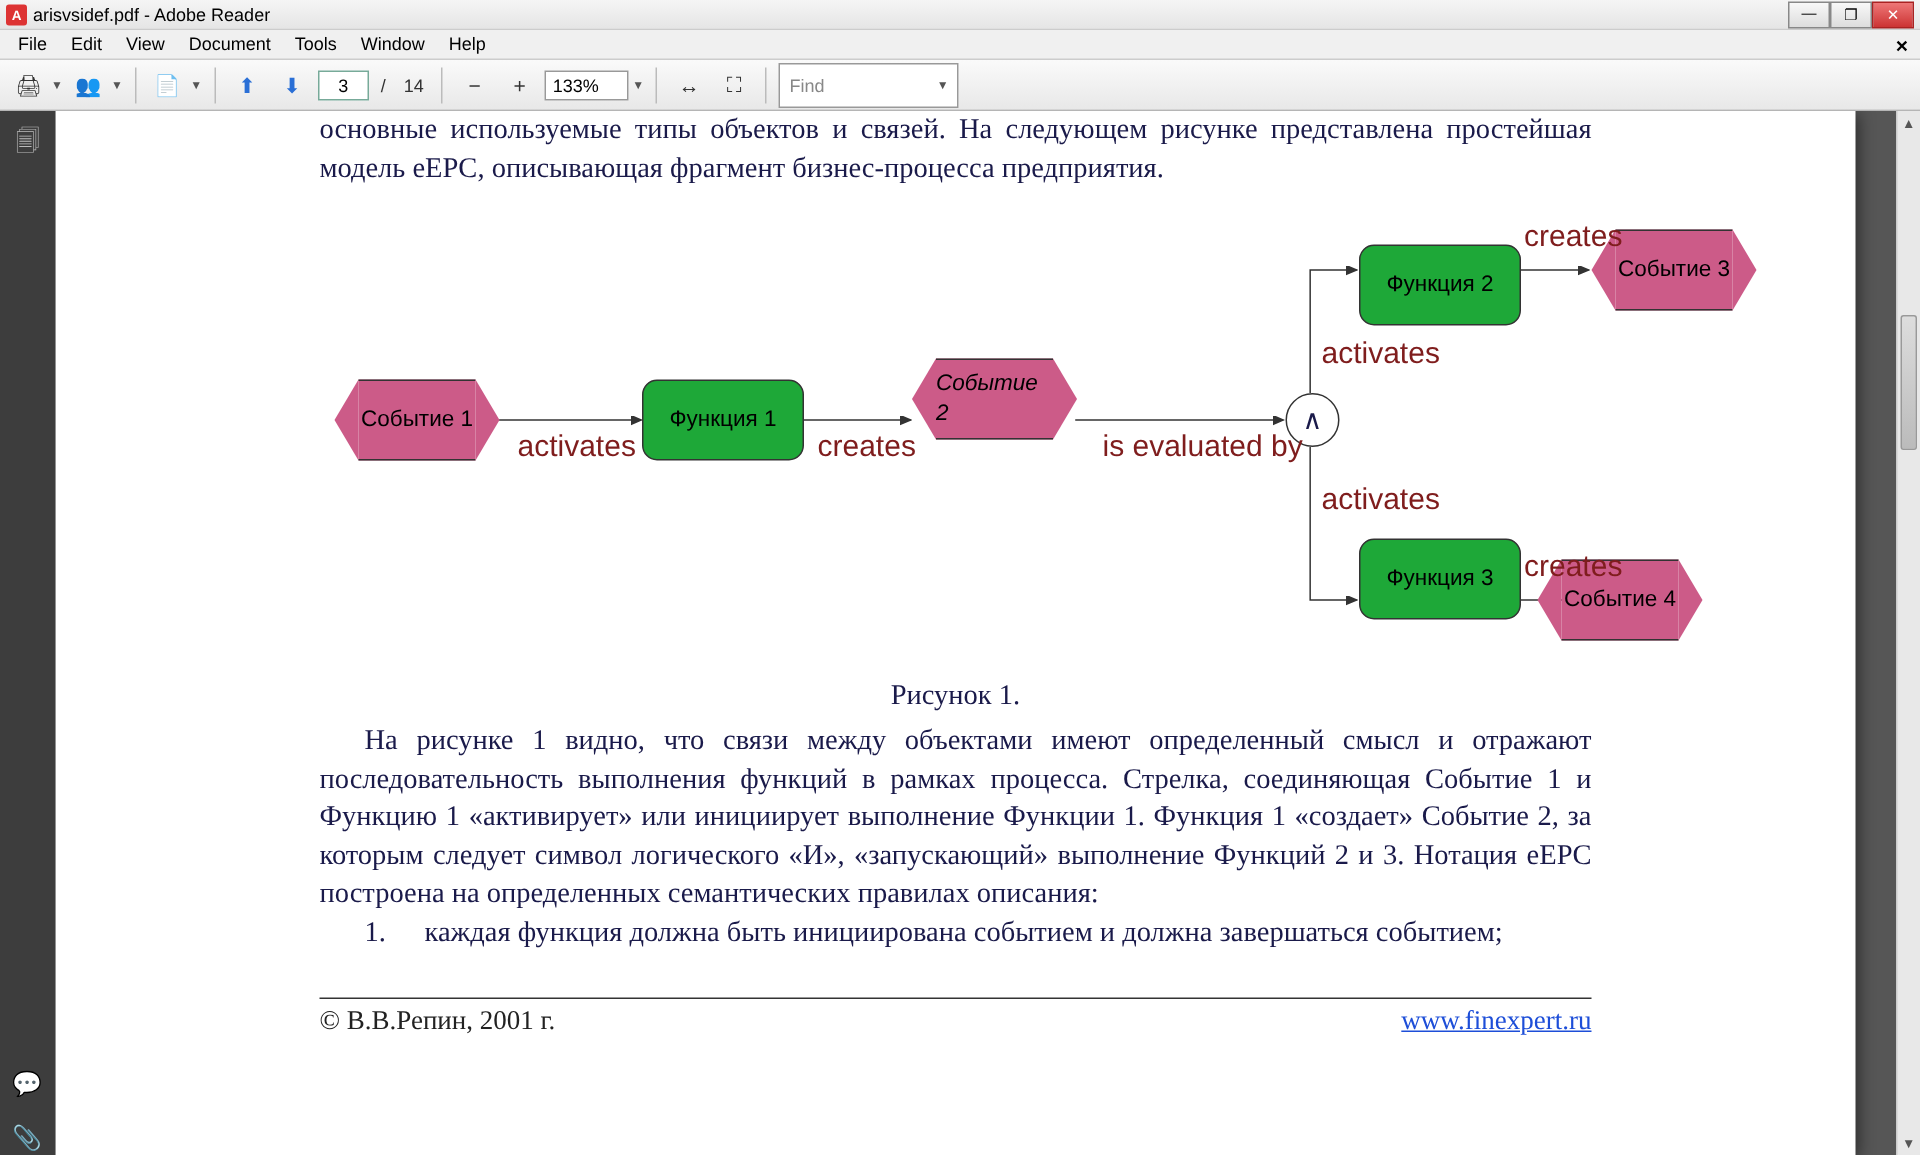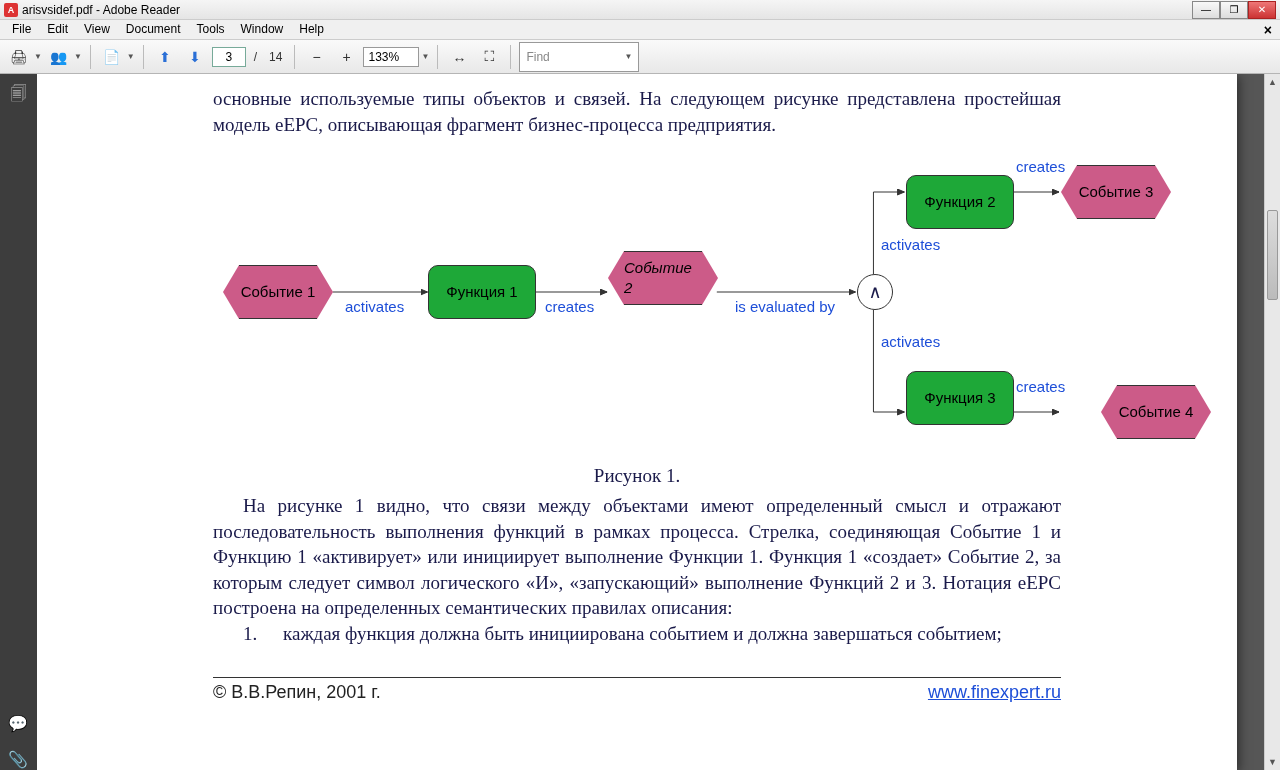--- a/index.html
+++ b/index.html
@@ -28,47 +28,47 @@
 .zoomfield { width: 56px; height: 20px; border: 1px solid #999; background:#fff; display:flex; align-items:center; padding:0 4px; font-size:12px;}
 .findfield { width: 120px; height: 22px; border: 1px solid #999; background:#fff; color:#888; padding: 14px 6px; font-size: 12px; display:flex;align-items:center; justify-content:space-between;}
 
 
 .main { display: flex; height: calc(770px - 20px - 20px - 34px); }
 .leftpanel { width: 37px; background: #3d3d3d; display: flex; flex-direction: column; align-items: center; padding-top: 10px; gap: 14px; }
 .leftpanel .licon { width: 22px; height: 22px; display:flex;align-items:center;justify-content:center; color:#bbb; font-size:16px; cursor:default; border-radius:2px;}
 .leftpanel .spacer { flex: 1; }
 
 .docwrap { flex: 1; background: #565656; overflow:auto; position: relative; }
-.page { background: #fff; width: 1200px; min-height: 696px; margin: 0; box-shadow: 2px 2px 10px rgba(0,0,0,.5); padding: 12px 0; position: relative;}
+.page { background: #fff; width: 1200px; min-height: 696px; margin: 0; box-shadow: 2px 2px 10px rgba(0,0,0,.5); padding: 0 0; position: relative;}
 .content { padding: 0 176px 0 176px; font-family: "Times New Roman", serif; font-size: 19px; color: #1a1a4a; line-height: 1.35; text-align: justify; }
 .content p.intro { margin-bottom: 8px; }
 .content .fig-caption { text-align: center; margin: 6px 0 4px; }
 .content p.indent { text-indent: 30px; }
 .content .numitem { display:flex; }
 .content .numitem .num { width: 70px; padding-left: 30px; }
 .content .numitem .txt { flex:1; text-align: justify; }
 
-.footer { border-top: 1px solid #333; margin: 30px 176px 0 176px; padding-top: 4px; display:flex; justify-content: space-between; font-family: Liberation Sans, sans-serif; font-size: 18px; color:#222;}
+.footer { border-top: 1px solid #333; margin: 30px 176px 0 176px; padding-top: 4px; display:flex; justify-content: space-between; font-family: Liberation Serif, serif; font-size: 18px; color:#222;}
 .footer a { color: #1d4ed8; text-decoration: underline; }
 
 .scrollbar-v { position:absolute; right:0; top:0; bottom:0; width:16px; background:#e8e8e8; border-left:1px solid #ccc; display:flex; flex-direction:column;}
 .scrollbar-v .arrow{height:16px; display:flex;align-items:center;justify-content:center;font-size:9px;color:#555;cursor:default;}
 .scrollbar-v .track{flex:1; position:relative;}
 .scrollbar-v .thumb{position:absolute; left:2px; right:2px; top:120px; height:90px; background:linear-gradient(#ddd,#bbb); border:1px solid #999; border-radius:2px;}
 
 
 .diagram { position: relative; height: 310px; margin: 10px 0 0 0; font-family: Arial, sans-serif; }
 .hex { position:absolute; width:110px; height:54px; }
 .hex .body{position:absolute;left:16px;right:16px;top:0;bottom:0;background:#cc5b88;border-top:1px solid #333;border-bottom:1px solid #333;display:flex;align-items:center;justify-content:center;font-size:15px;color:#000;}
 .hex::before,.hex::after{content:"";position:absolute;top:0;width:0;height:0;border-top:27px solid transparent;border-bottom:27px solid transparent;}
 .hex::before{left:0;border-right:16px solid #cc5b88;}
 .hex::after{right:0;border-left:16px solid #cc5b88;}
 .rect { position:absolute; width:108px; height:54px; background:#1ea838; border:1px solid #333; border-radius:10px; display:flex;align-items:center;justify-content:center;font-size:15px;color:#000;}
 .gate { position:absolute; width:36px; height:36px; border:1px solid #333; border-radius:50%; background:#fff; display:flex;align-items:center;justify-content:center;font-size:18px;}
-.conn-label { position:absolute; font-size:15px; color:#1d4ed8; }
+.conn-label { position:absolute; font-size:20px; color:#7f1d1d; }
 svg.lines { position:absolute; left:0; top:0; width:100%; height:100%; }
 svg.lines line, svg.lines path { stroke:#333; stroke-width:1; fill:none; }
 svg.lines .arrowhead { fill:#333; }
 </style>
 </head>
 <body>
 
 <div class="titlebar">
   <span class="app-icon">A</span>
   <span class="title">arisvsidef.pdf - Adobe Reader</span>
@@ -156,21 +156,21 @@
           <div class="rect" style="left:215px; top:118px;">Функция 1</div>
           <div class="hex" style="left:395px; top:104px;font-style:italic;">
               <div class="body">Событие 2</div>
             </div>
           <div class="gate" style="left:644px; top:127px;">∧</div>
           <div class="rect" style="left:693px; top:18px;margin-top:10px;">Функция 2</div>
           <div class="hex" style="left:848px; top:18px;">
               <div class="body">Событие 3</div>
             </div>
           <div class="rect" style="left:693px; top:224px;">Функция 3</div>
-          <div class="hex" style="left:888px; top:238px;">
+          <div class="hex" style="left:812px; top:238px;">
               <div class="body">Событие 4</div>
             </div>
 
           <div class="conn-label" style="left:132px; top:150px;">activates</div>
           <div class="conn-label" style="left:332px; top:150px;">creates</div>
           <div class="conn-label" style="left:522px; top:150px;">is evaluated by</div>
           <div class="conn-label" style="left:668px; top:88px;">activates</div>
           <div class="conn-label" style="left:668px; top:185px;">activates</div>
           <div class="conn-label" style="left:803px; top:10px;">creates</div>
           <div class="conn-label" style="left:803px; top:230px;">creates</div>

